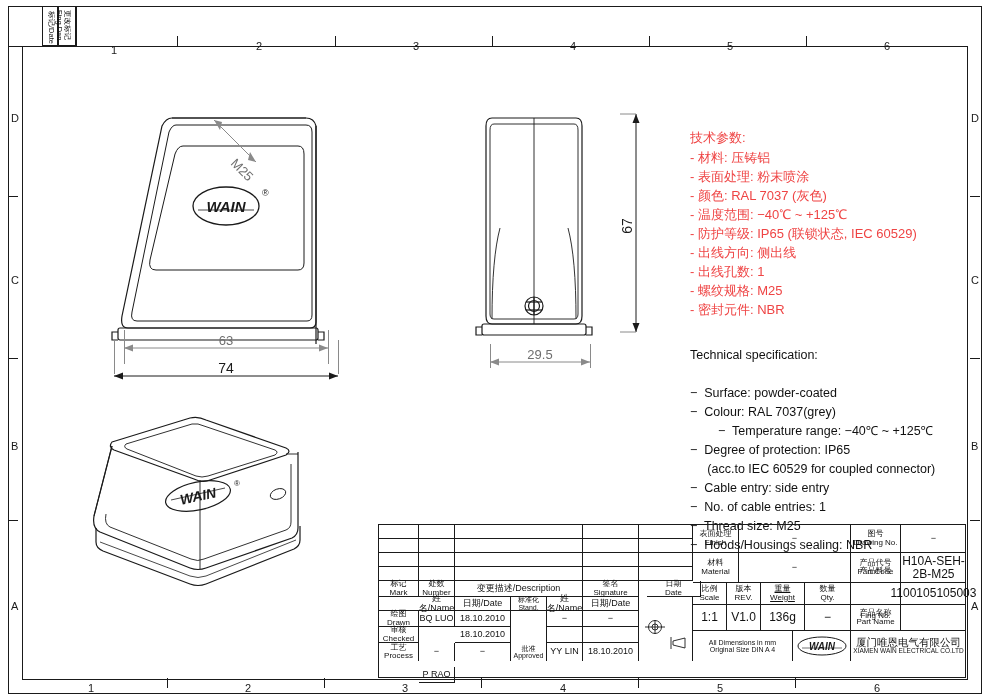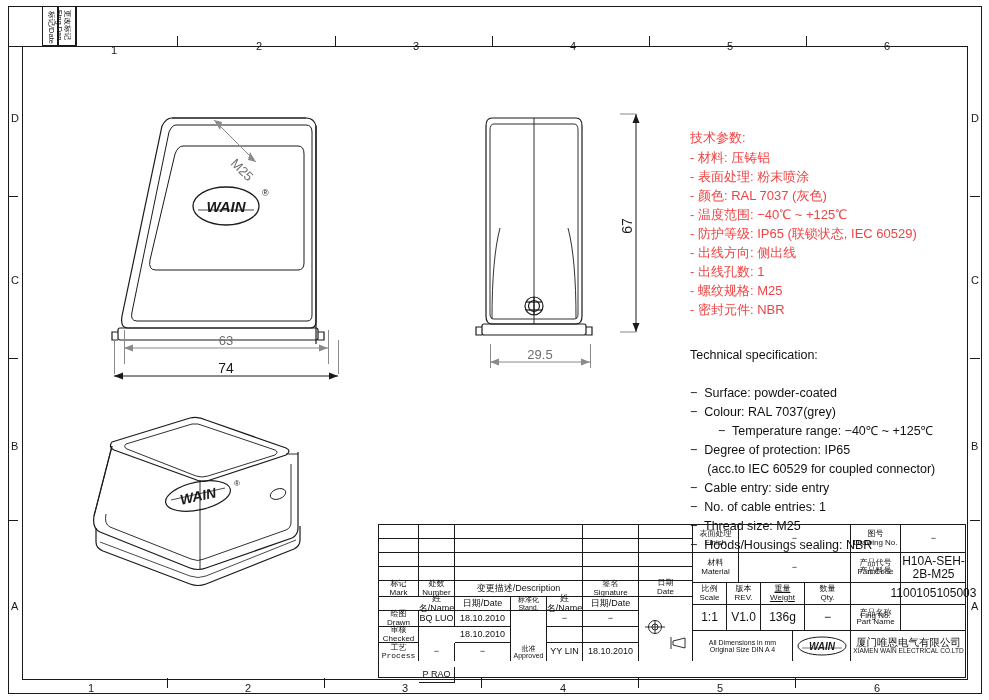--- a/index.html
+++ b/index.html
@@ -277,21 +277,21 @@
     </div>
     <div class="cell two-line" style="left:40px;top:56px;width:36px;height:16px;">
       <span class="cn">处数</span>
         <span class="en">Number</span>
     </div>
     <div class="cell" style="left:76px;top:56px;width:128px;height:16px;">变更描述/Description</div>
     <div class="cell two-line" style="left:204px;top:56px;width:56px;height:16px;">
       <span class="cn">签名</span>
         <span class="en">Signature</span>
     </div>
-    <div class="cell two-line" style="left:260px;top:56px;width:54px;height:16px;justify-content:flex-end;">
+    <div class="cell two-line" style="left:268px;top:56px;width:54px;height:16px;">
       <span class="cn">日期</span>
         <span class="en">Date</span>
     </div>
 
     <div class="cell" style="left:0;top:72px;width:40px;height:14px;border-right:none;"></div>
     <div class="cell" style="left:40px;top:72px;width:36px;height:14px;">姓名/Name</div>
     <div class="cell" style="left:76px;top:72px;width:56px;height:14px;">日期/Date</div>
     <div class="cell two-line" style="left:132px;top:72px;width:36px;height:14px;">
       <span style="font-size:7px">标准化</span>
         <span style="font-size:7px">Stand.</span>
@@ -312,21 +312,21 @@
 
     <div class="cell two-line" style="left:0;top:102px;width:40px;height:16px;">
       <span class="cn">审核</span>
         <span class="en">Checked</span>
     </div>
     <div class="cell" style="left:40px;top:102px;width:36px;height:16px;margin-top:40px;">P RAO</div>
     <div class="cell" style="left:76px;top:102px;width:56px;height:16px;">18.10.2010</div>
     <div class="cell" style="left:168px;top:102px;width:36px;height:16px;"></div>
     <div class="cell" style="left:204px;top:102px;width:56px;height:16px;"></div>
 
-    <div class="cell two-line nbb" style="left:0;top:118px;width:40px;height:18px;font-family:Liberation Mono, monospace;">
+    <div class="cell two-line nbb" style="left:0;top:118px;width:40px;height:18px;">
       <span class="cn">工艺</span>
         <span class="en">Process</span>
     </div>
     <div class="cell nbb" style="left:40px;top:118px;width:36px;height:18px;">−</div>
     <div class="cell nbb" style="left:76px;top:118px;width:56px;height:18px;">−</div>
     <div class="cell two-line nbb" style="left:132px;top:118px;width:36px;height:18px;">
       <span style="font-size:7px">批准</span>
         <span style="font-size:7px">Approved</span>
     </div>
     <div class="cell nbb" style="left:168px;top:118px;width:36px;height:18px;">YY LIN</div>

